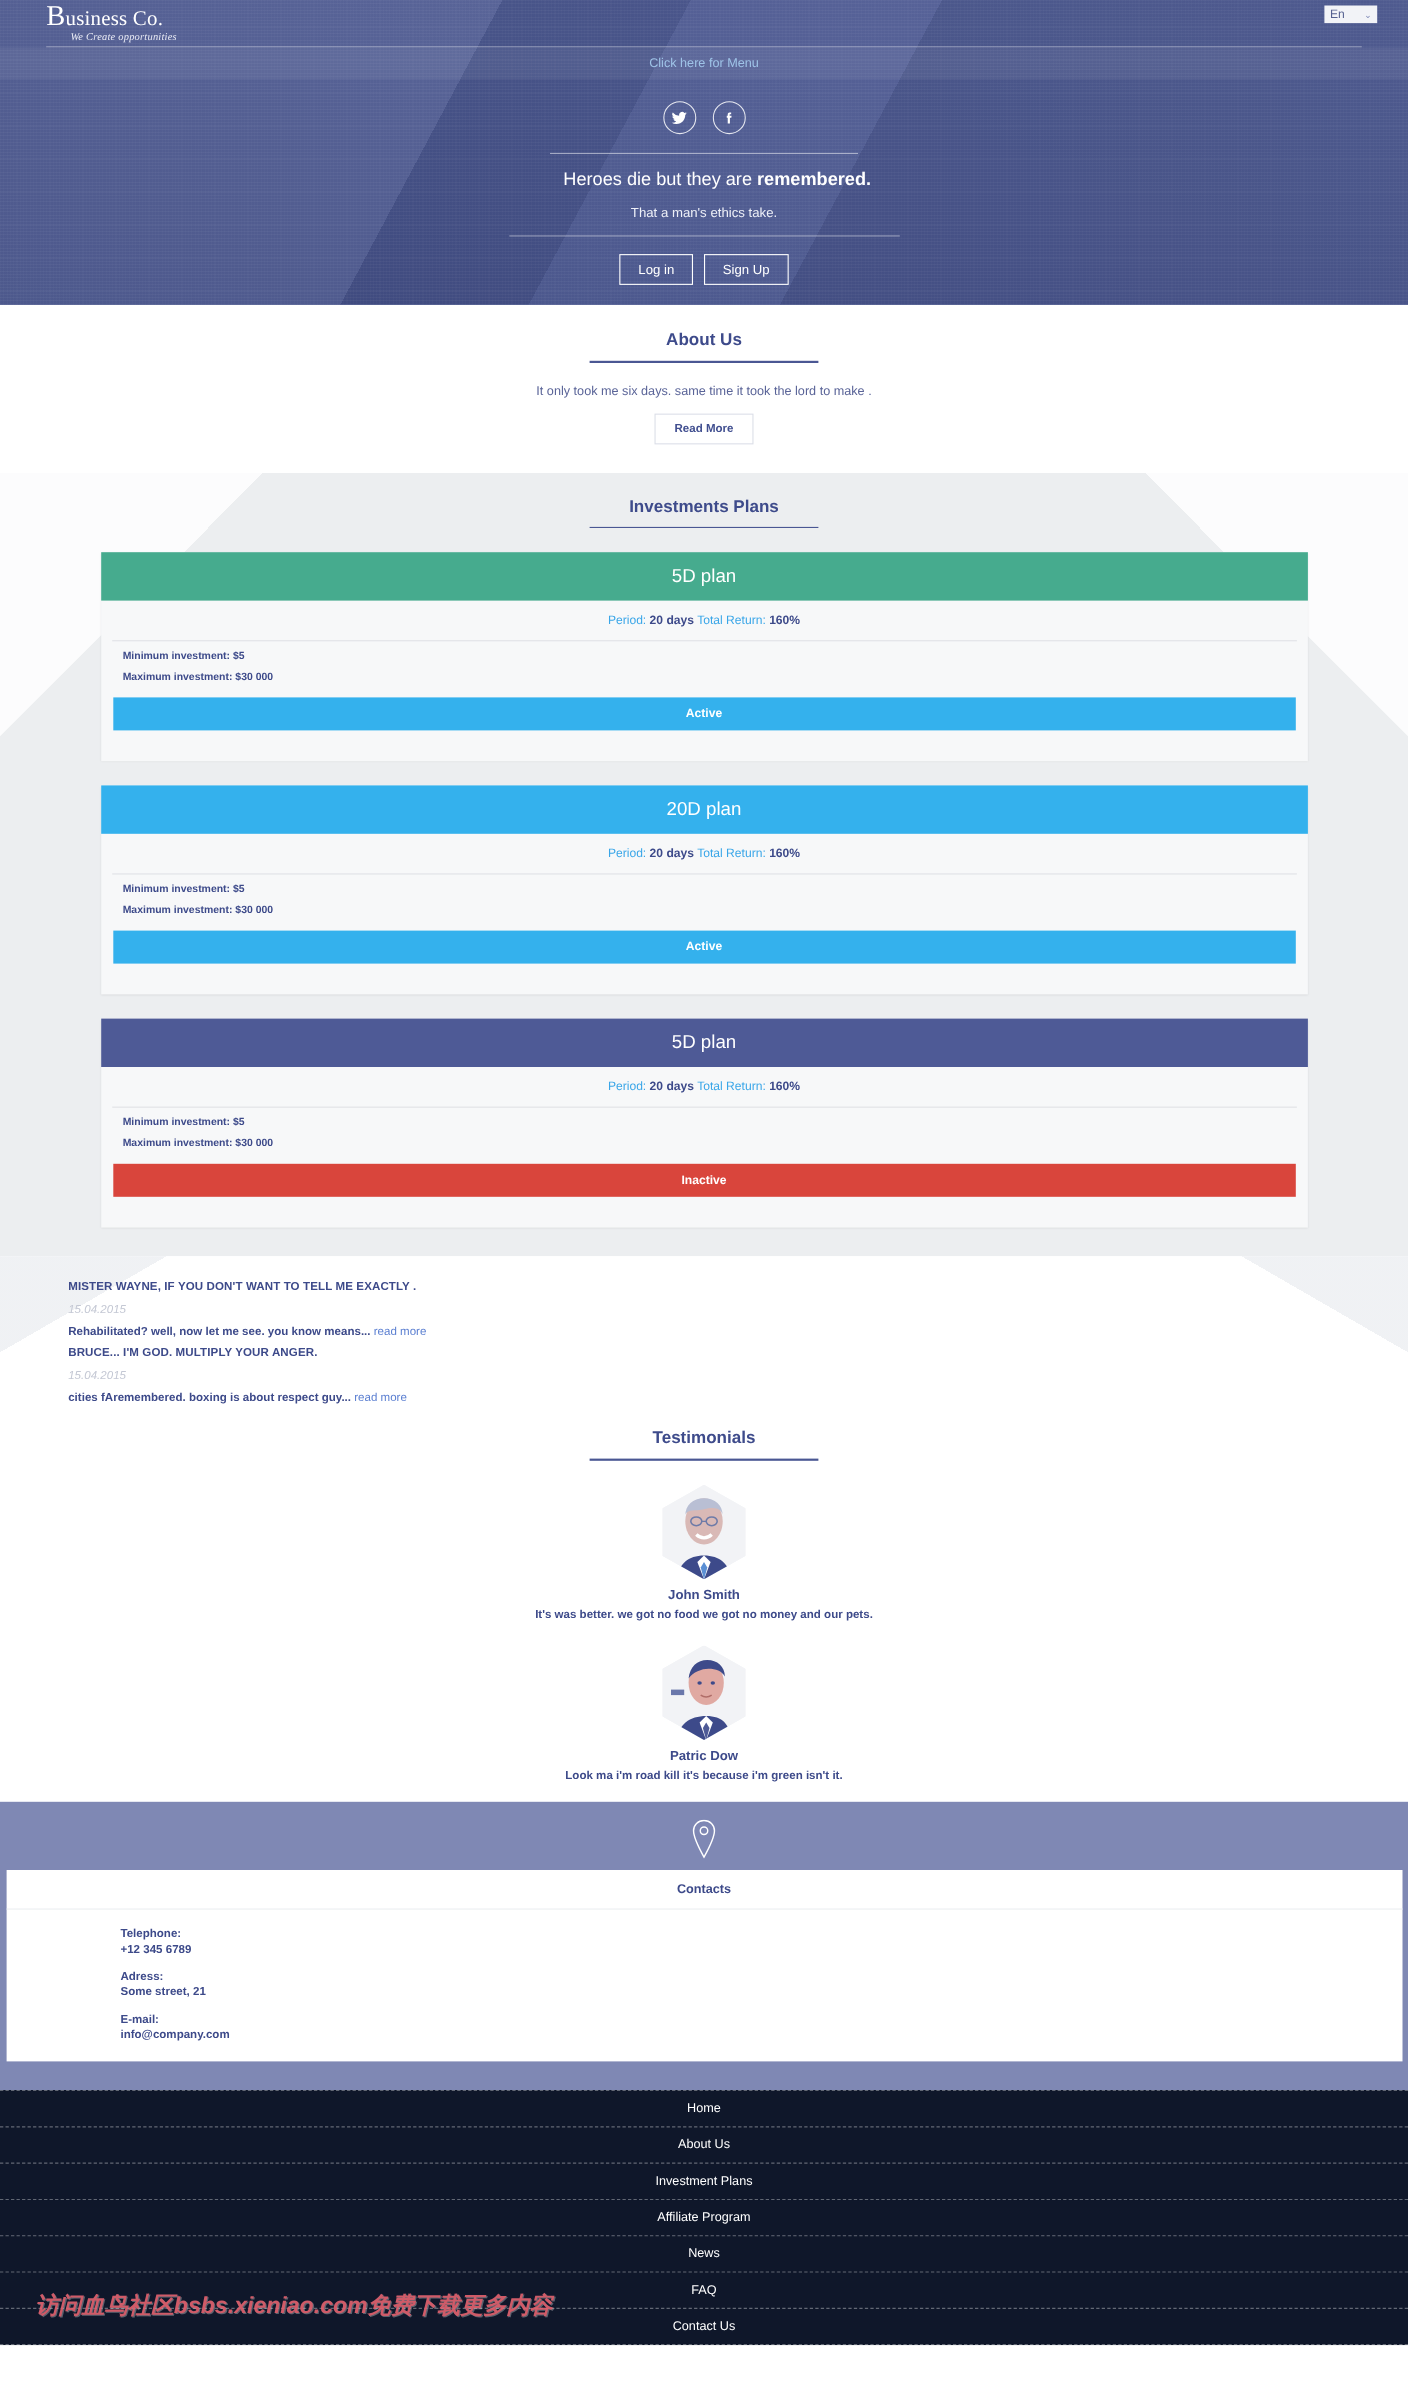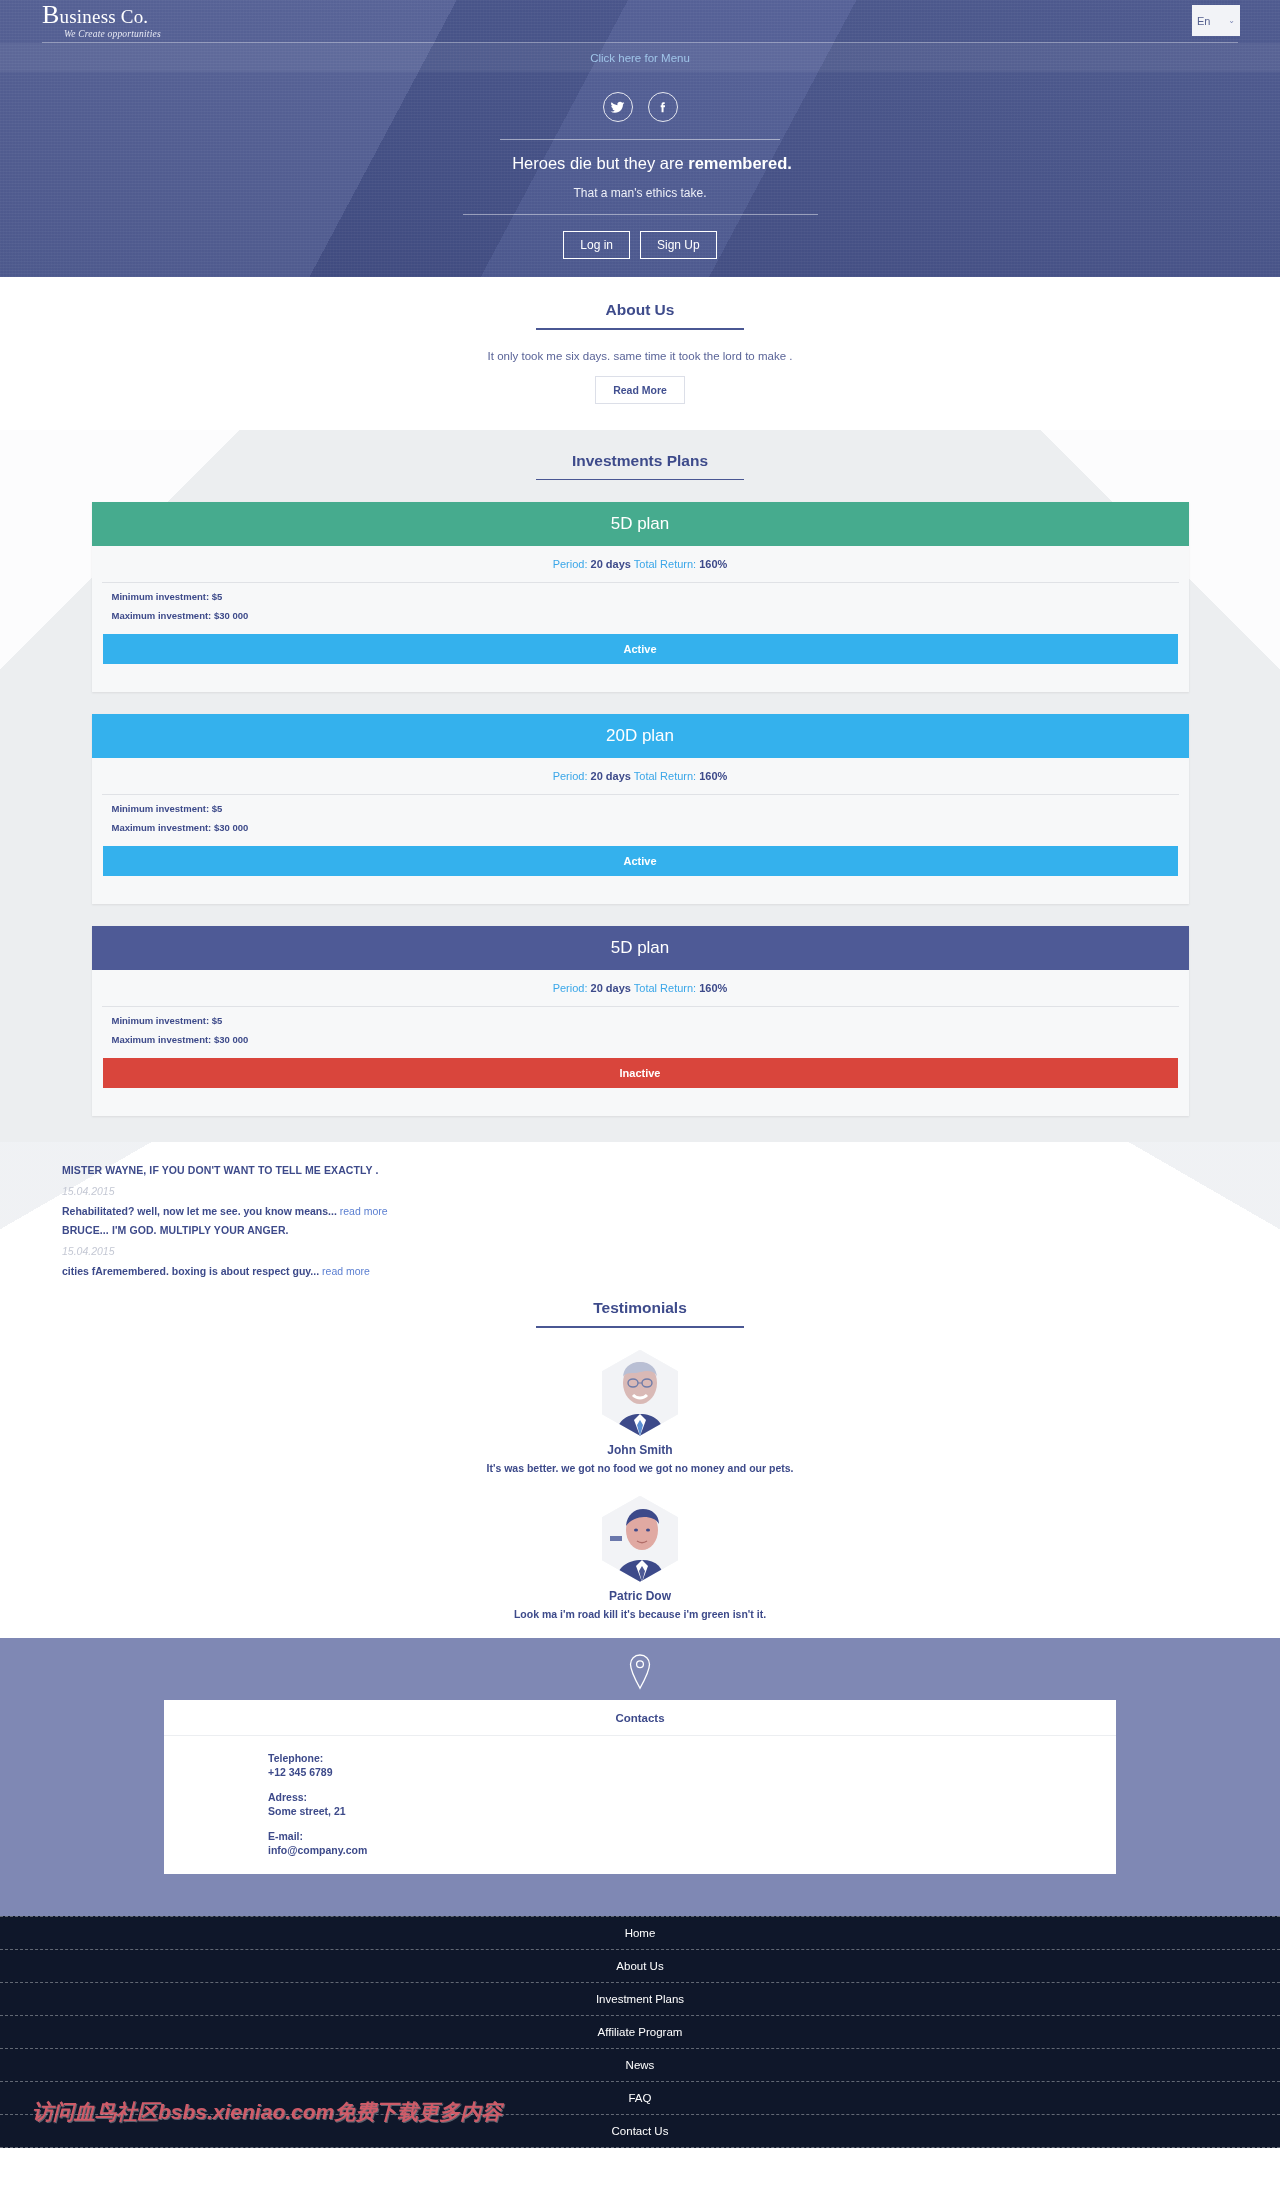--- a/index.html
+++ b/index.html
@@ -37,22 +37,22 @@
     font-family:"Liberation Serif", serif;
     color:#fff; font-size:19px; letter-spacing:.2px; white-space:nowrap;
   }
   .logo-main .cap { font-size:26px; }
   .logo-sub {
     font-family:"Liberation Serif", serif;
     font-style:italic; color:#e9ebf5; font-size:9.5px;
     margin-top:2px; margin-left:22px; letter-spacing:.2px; white-space:nowrap;
   }
   .lang {
-    position:absolute; right:40px; top:5px;
-    width:48px; height:31px; background:#f2f3f7;
+    position:absolute; right:28px; top:5px;
+    width:48px; height:16px; background:#f2f3f7;
     display:flex; align-items:center; justify-content:space-between;
     padding:0 5px; font-size:11px; color:#55608f; cursor:pointer;
   }
   .lang .chev { font-size:8px; color:#7c86b5; }
 
   .hdr-rule { height:1px; background:rgba(255,255,255,.35); margin:0 42px; }
 
   .menu-strip {
     height:29px;
     display:flex; align-items:center; justify-content:center;
@@ -160,21 +160,21 @@
     overflow:hidden; background:#f4f5f7;
   }
   .hex svg { width:76px; height:86px; display:block; }
   .tm-name { font-size:12px; font-weight:700; color:#3d4a8a; margin-top:7px; }
   .tm-text { font-size:10.5px; font-weight:700; color:#3d4a8a; margin-top:5px; }
 
   
   .contacts-sec { background:#7f88b4; padding:16px 0 26px; }
   .pin { display:flex; justify-content:center; }
   .pin svg { width:26px; height:36px; }
-  .contacts-card { width:952px; margin:10px auto 16px; background:#fff; }
+  .contacts-card { width:1269px; margin:10px auto 0; background:#fff; }
   .contacts-hd {
     text-align:center; font-size:11.5px; font-weight:700; color:#3d4a8a;
     padding:12px 0 11px; border-bottom:1px solid #eceef1;
   }
   .contacts-body { padding:16px 0 18px 104px; }
   .c-label { font-size:10.5px; font-weight:700; color:#3d4a8a; }
   .c-value { font-size:10.5px; font-weight:700; color:#3d4a8a; margin-top:2px; }
   .c-block { margin-top:13px; }
   .c-block:first-child { margin-top:0; }
 

